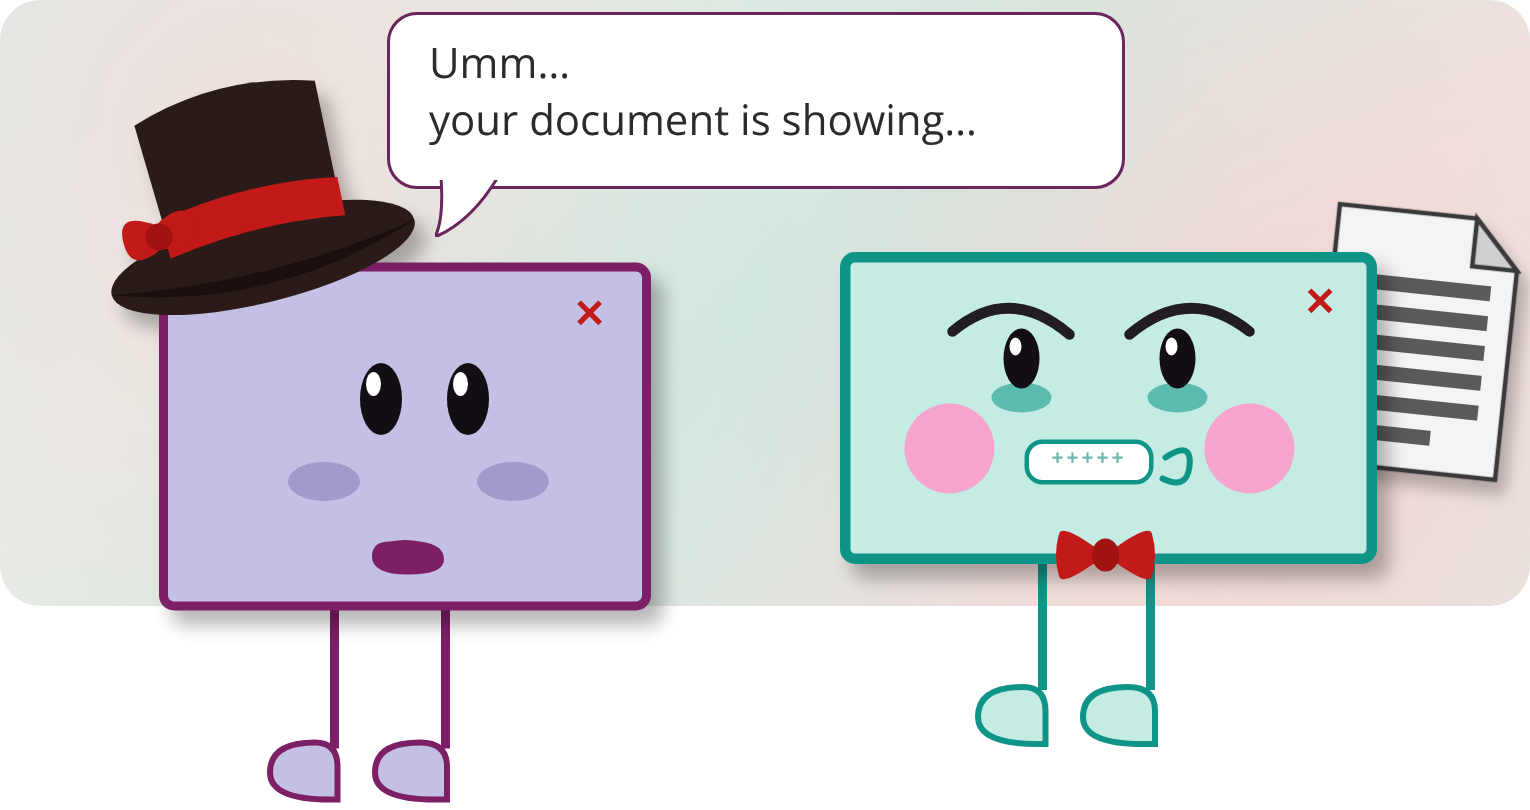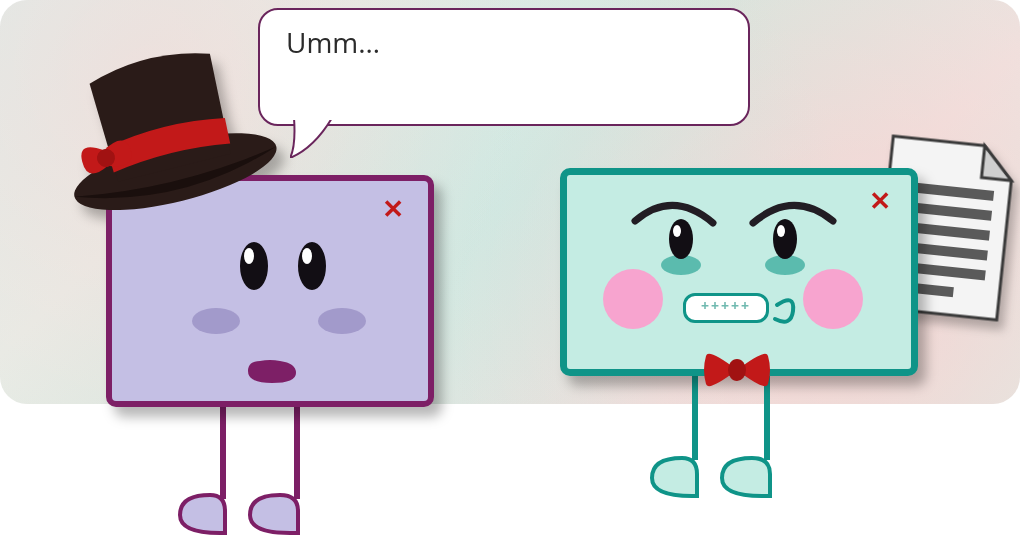--- a/index.html
+++ b/index.html
@@ -145,20 +145,21 @@
   }
 
 </style>
 </head>
 <body>
 
 <div class="stage">
 
   <div class="bubble">
     <div>Umm…</div>
+    <div>your document is showing…</div>
     <svg class="tail" viewBox="0 0 50 40">
       <path d="M4 0 Q 6 28 0 40 Q 24 30 42 0 Z" fill="#ffffff" stroke="#6a255c" stroke-width="2"></path>
       <rect x="2" y="-2" width="42" height="4" fill="#ffffff"></rect>
     </svg>
   </div>
 
   <div class="char char-left">
 
     <div class="leg l1"></div>
     <div class="leg l2"></div>

